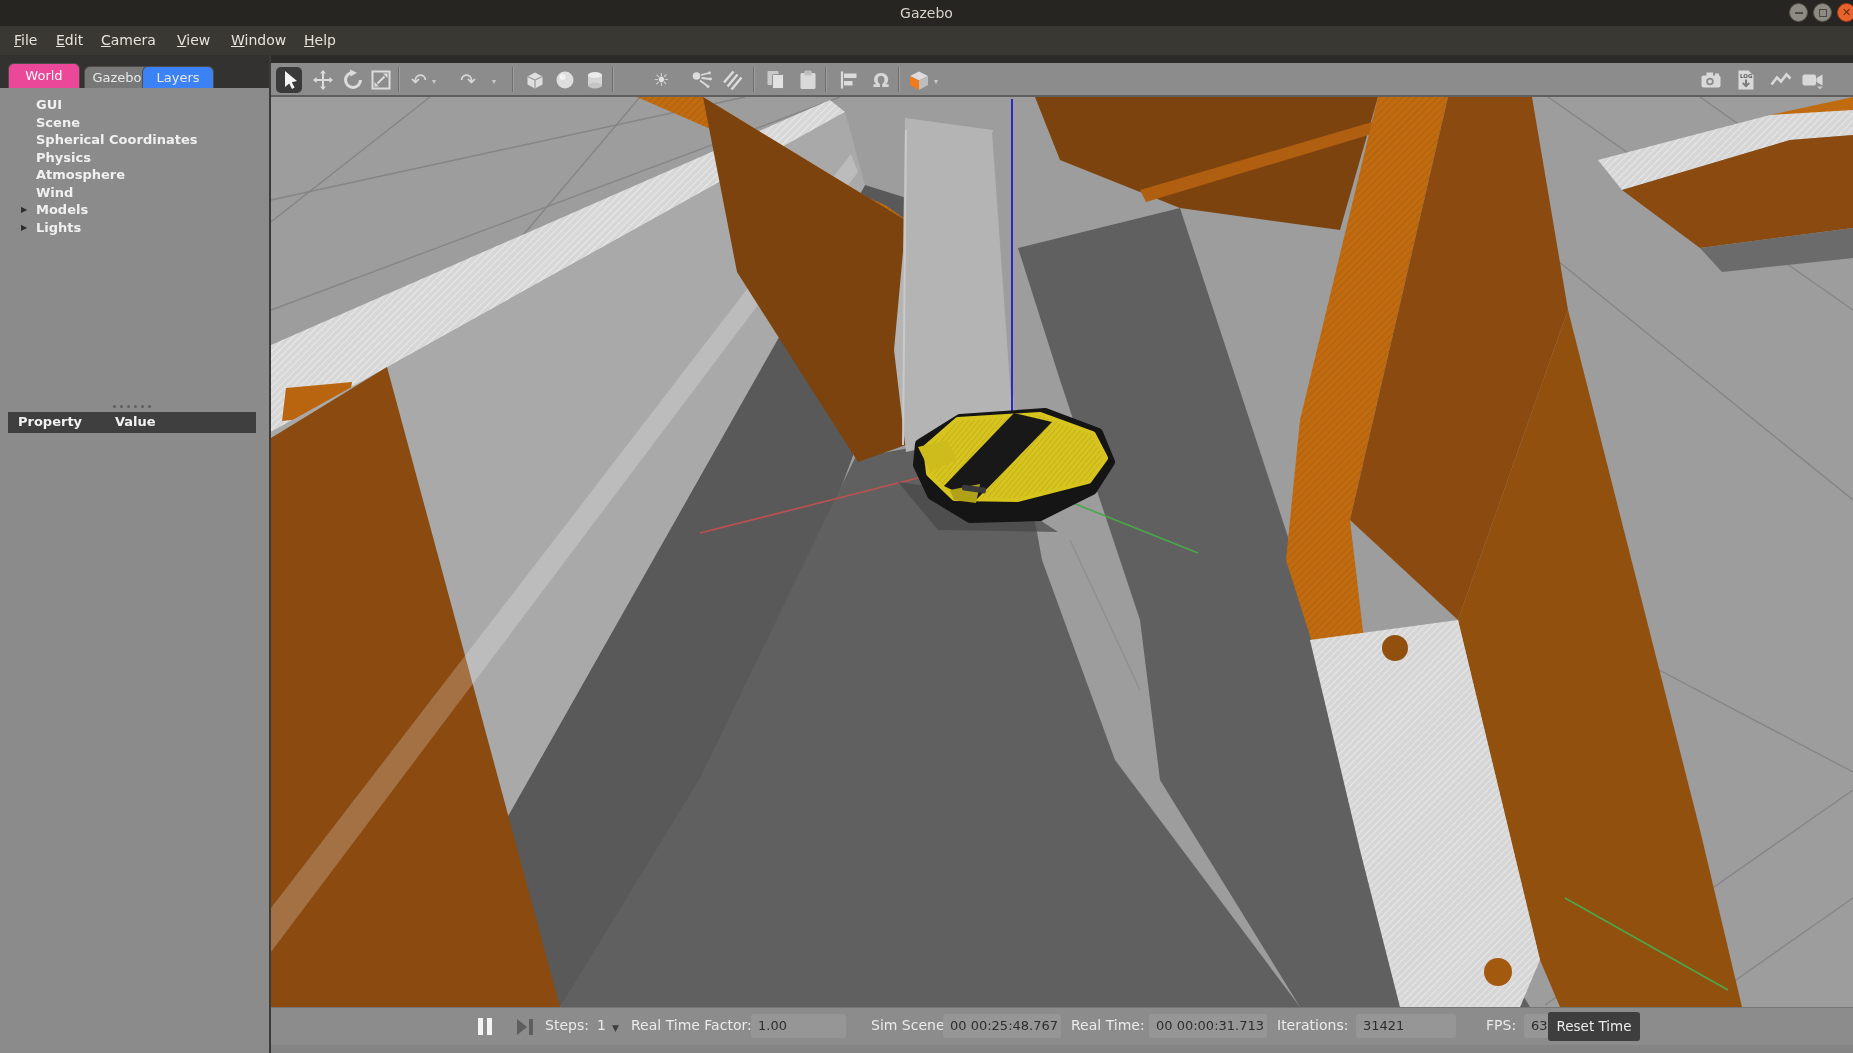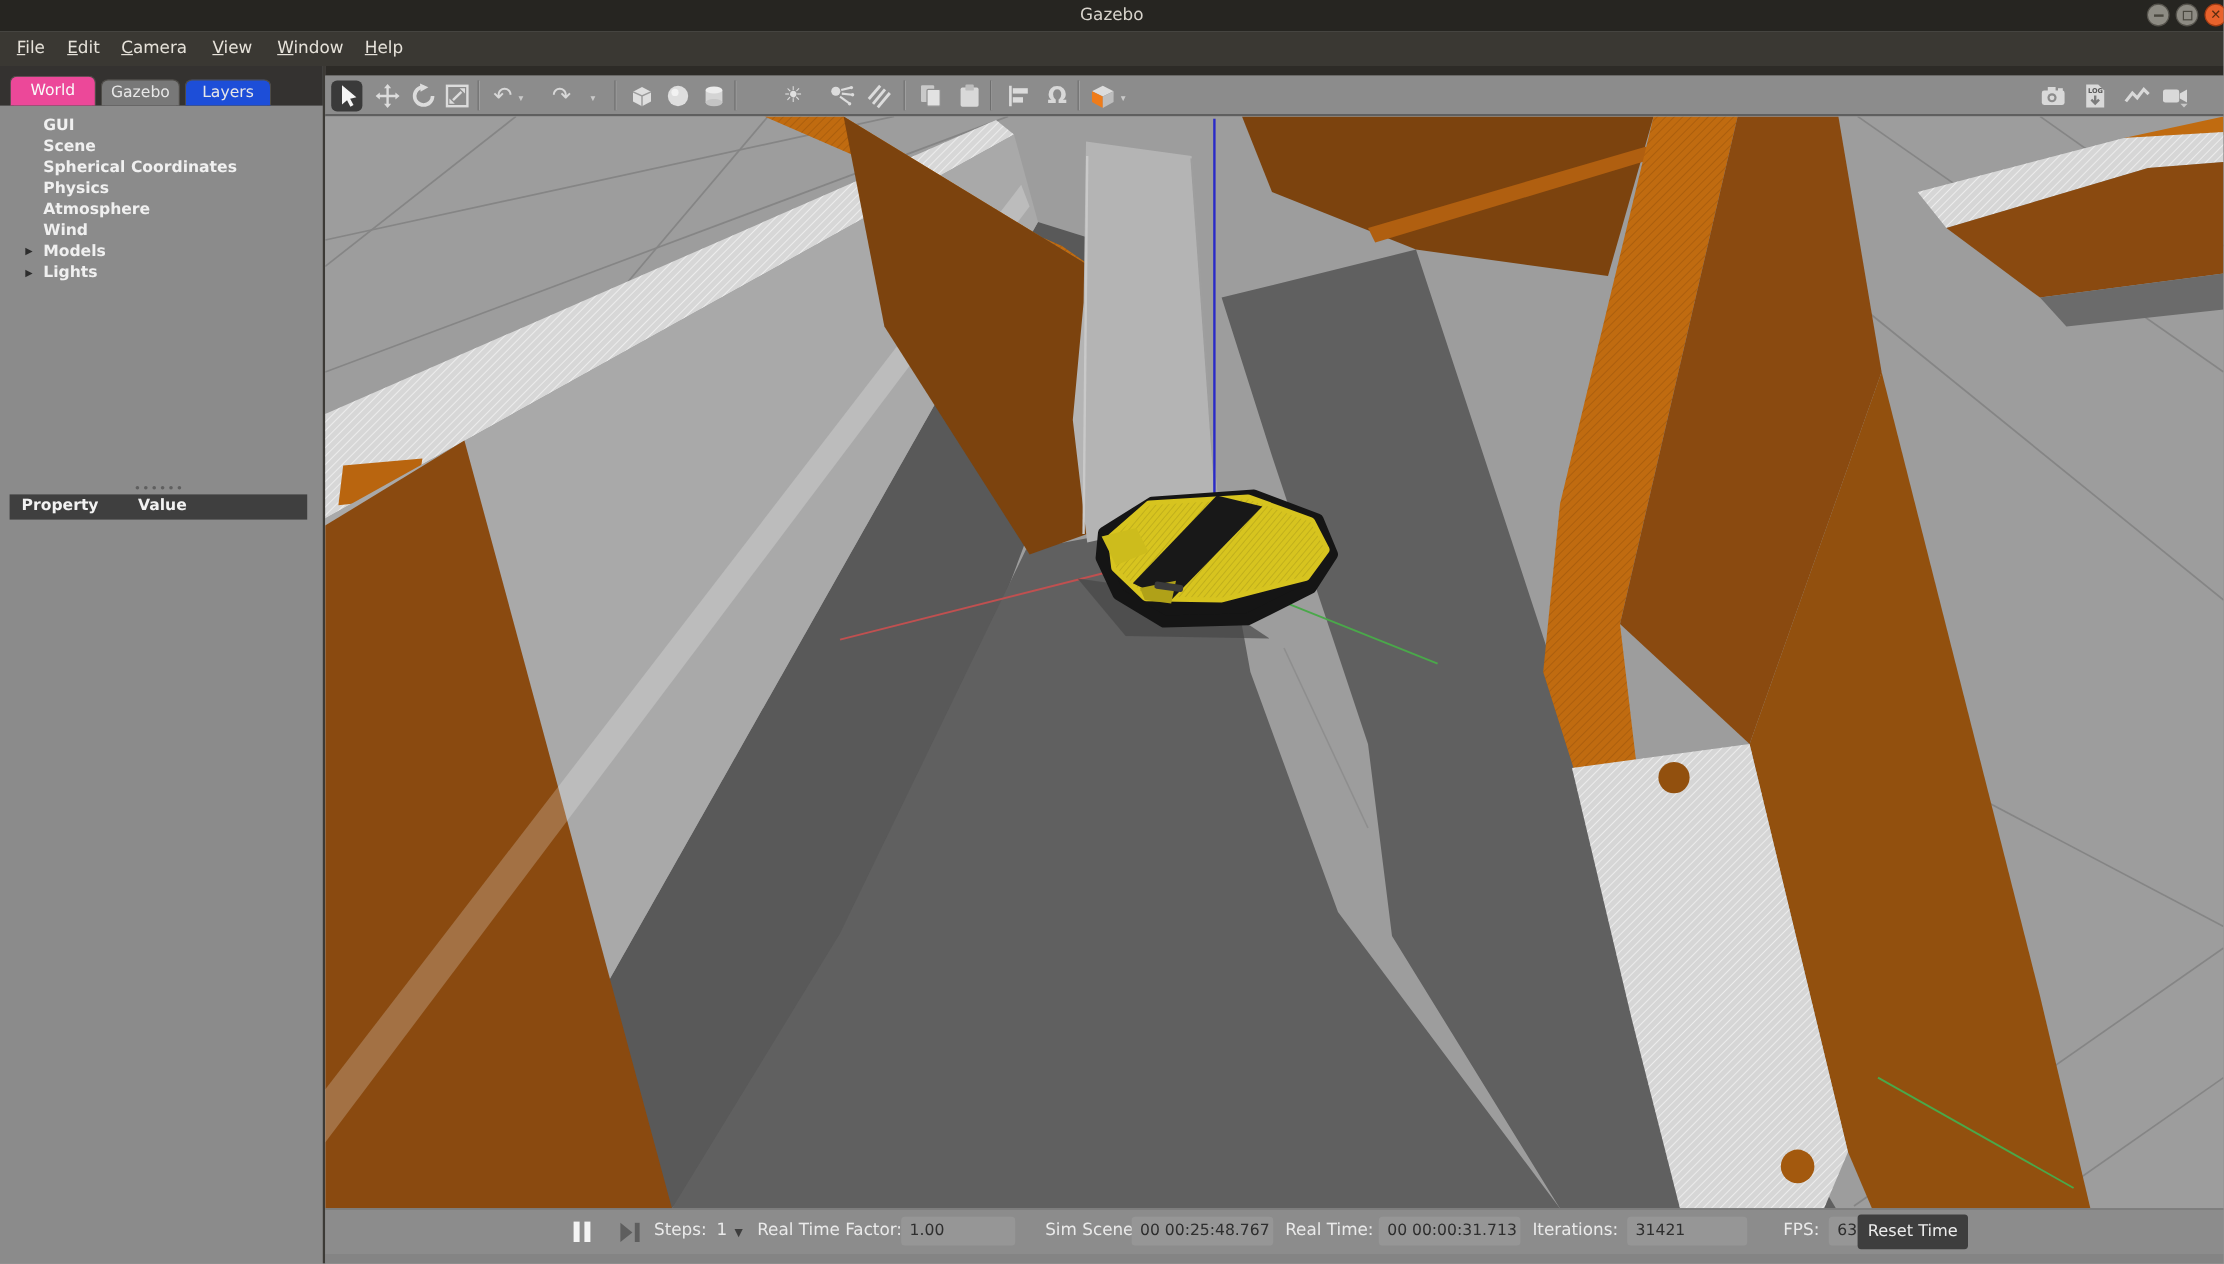--- a/index.html
+++ b/index.html
@@ -23,21 +23,21 @@
   .menu-item::first-letter{text-decoration:underline;}
   .darkstrip{position:absolute;left:0;top:55px;width:1853px;height:8px;background:#2d2b27;}
   
   .leftpanel{position:absolute;left:0;top:55px;width:271px;height:998px;background:#8b8b8b;
       border-right:2px solid #3c3a36;box-sizing:border-box;}
   .tabrow{position:absolute;left:0;top:0;width:100%;height:33px;background:#343230;}
   .tab{position:absolute;box-sizing:border-box;text-align:center;font-size:13px;
       border:1px solid #4e4c48;border-bottom:none;border-radius:6px 6px 0 0;color:#e8e8e8;}
   .tab.active{left:8px;top:8px;width:72px;height:25px;line-height:24px;background:#ec4899;color:#fafafa;}
   .tab.i1{left:84px;top:11px;width:66px;height:22px;line-height:21px;background:#787878;}
-  .tab.i2{left:154px;top:11px;width:72px;height:22px;line-height:21px;background:#1d4ed8;}
+  .tab.i2{left:142px;top:11px;width:72px;height:22px;line-height:21px;background:#3b82f6;}
   .tree{position:absolute;left:0;top:41px;width:100%;font-weight:bold;}
   .tree-item{height:17.5px;line-height:17.5px;font-size:13px;color:#f0f0f0;padding-left:36px;position:relative;}
   .tree-item .tri{position:absolute;left:21px;top:0;font-size:8px;color:#2d2d2d;}
   .splitter-dots{position:absolute;top:350px;left:113px;width:46px;height:4px;display:flex;gap:4px;}
   .splitter-dots i{width:3px;height:3px;background:#5f5f5f;border-radius:50%;}
   .prop-header{position:absolute;top:357px;left:8px;width:248px;height:21px;background:#3f3f3f;
       color:#f2f2f2;font-size:13px;font-weight:bold;}
   .prop-header .c0{position:absolute;left:10px;top:2px;}
   .prop-header .c1{position:absolute;left:107px;top:2px;}
   

